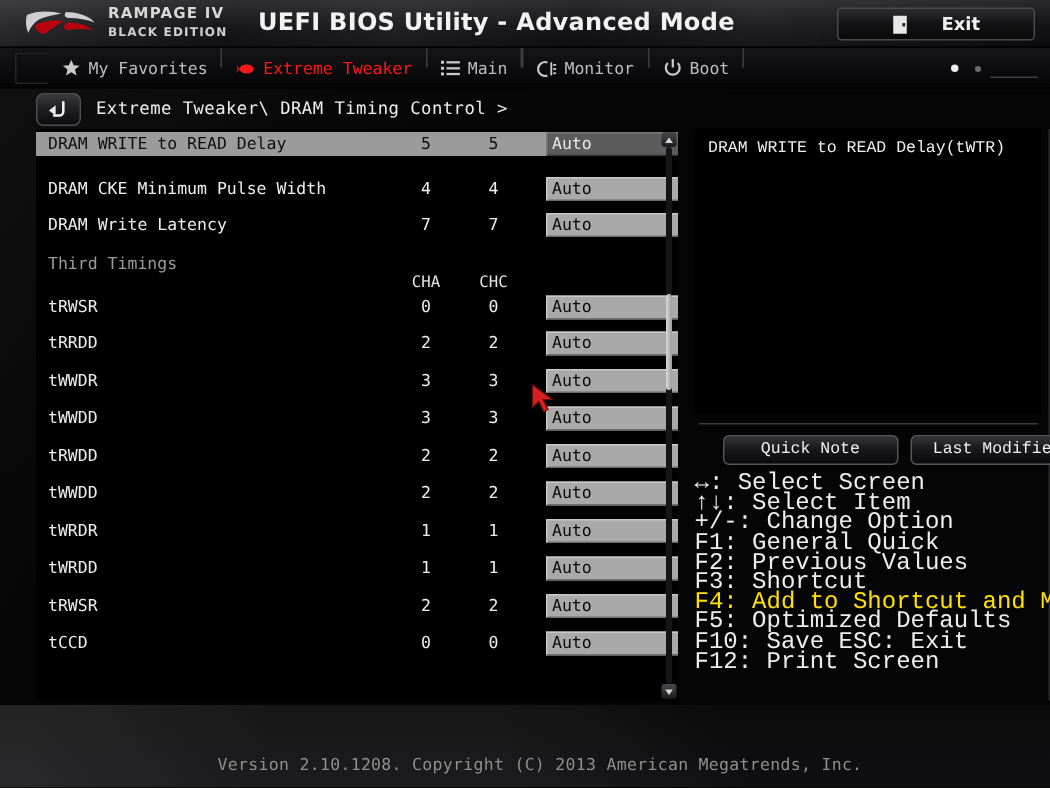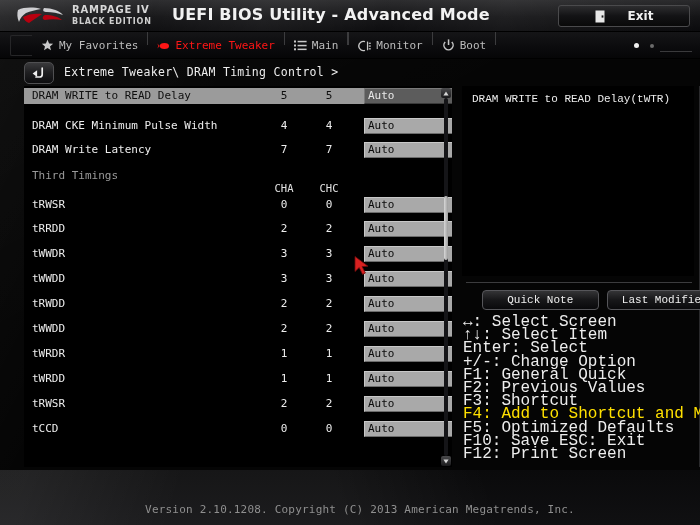--- a/index.html
+++ b/index.html
@@ -453,21 +453,20 @@
       <div id="help-text">DRAM WRITE to READ Delay(tWTR)</div>
     </div>
     <div id="help-divider"></div>
     <div id="note-buttons">
       <div class="note-btn">Quick Note</div>
       <div class="note-btn">Last Modified</div>
     </div>
     <div id="shortcuts">
         <div class="sc">↔: Select Screen</div>
         <div class="sc">↑↓: Select Item</div>
-        <div class="sc">Enter: Select</div>
         <div class="sc">+/-: Change Option</div>
         <div class="sc">F1: General Quick</div>
         <div class="sc">F2: Previous Values</div>
         <div class="sc">F3: Shortcut</div>
         <div class="sc hl">F4: Add to Shortcut and My Favorites</div>
         <div class="sc">F5: Optimized Defaults</div>
         <div class="sc">F10: Save  ESC: Exit</div>
         <div class="sc">F12: Print Screen</div>
       </div>
   </div>

